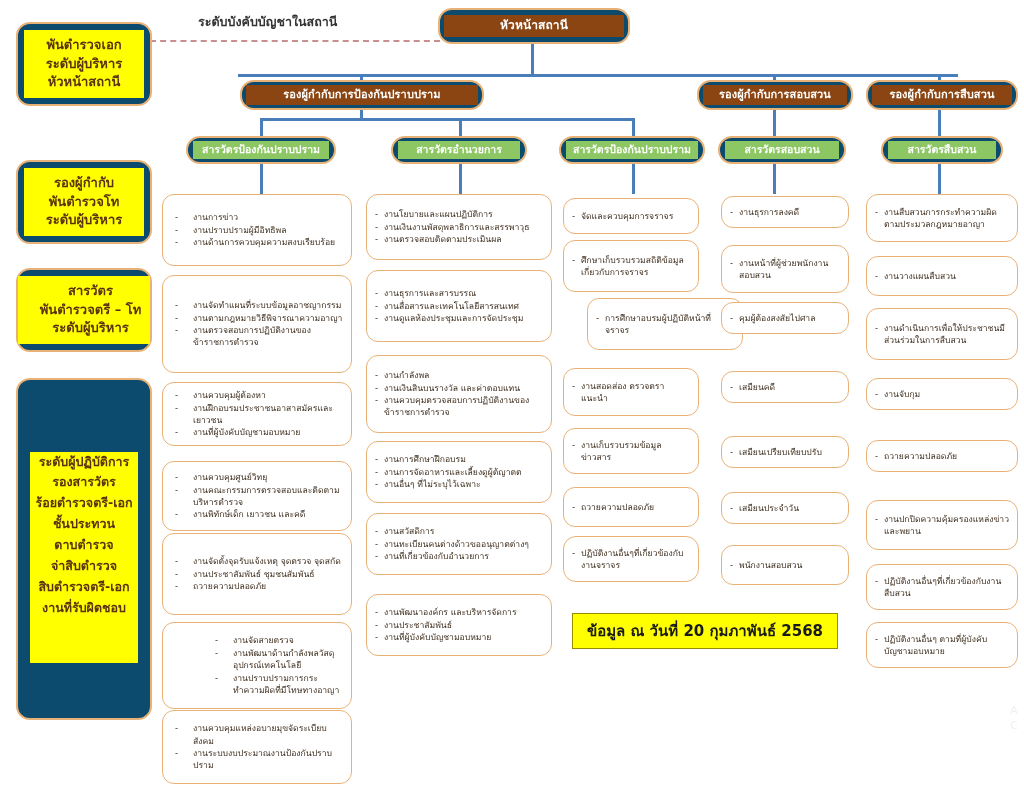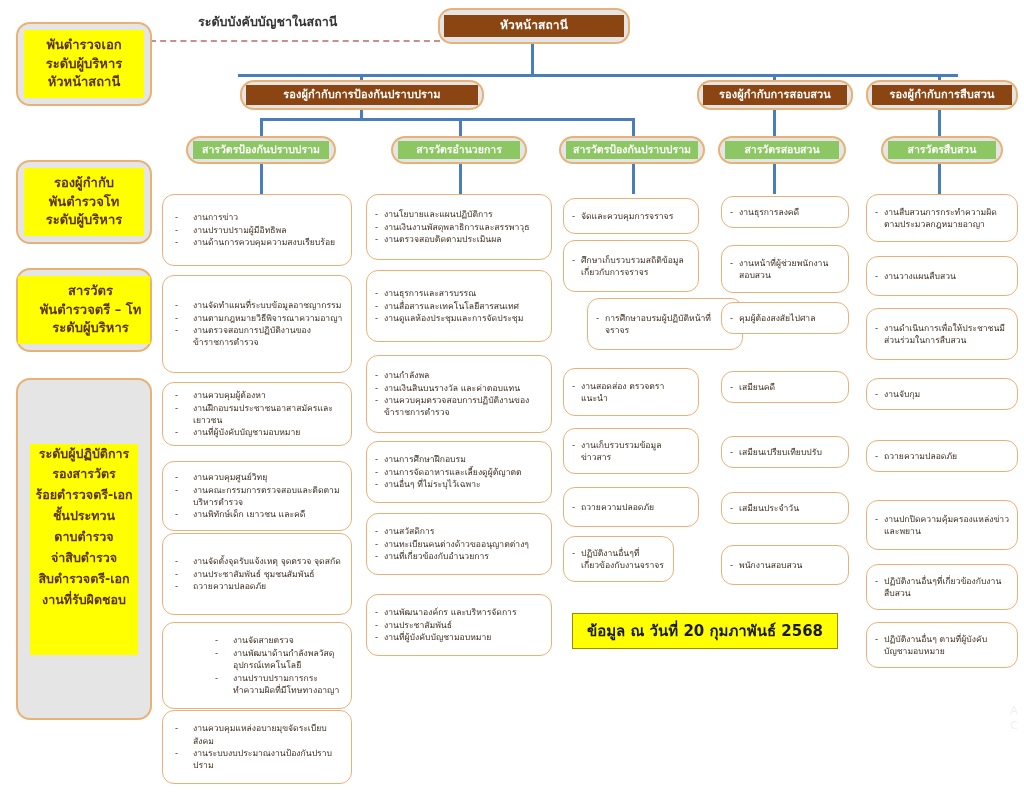--- a/index.html
+++ b/index.html
@@ -12,21 +12,21 @@
     position:relative;
   }
   #chart{position:relative;width:1024px;height:793px;}
 
   
   .shell{
     position:absolute;
     box-sizing:border-box;
     border:2px solid #e8b277;
     border-radius:14px;
-    background:#e5e5e5;
+    background:#0c4a6e;
     display:flex;
     align-items:center;
     justify-content:center;
   }
 
   
   .brownbar{
     background:#8a4513;
     color:#ffffff;
     font-weight:bold;
@@ -58,21 +58,21 @@
     text-align:center;
     font-weight:bold;
     line-height:1.45;
     width:calc(100% - 16px);
     padding:6px 2px;
     font-size:13px;
   }
   .ylist{
     display:flex;flex-direction:column;align-items:center;
     width:100%;height:100%;justify-content:center;gap:0px;
-    padding:6px 0;box-sizing:border-box;
+    padding:6px 0;box-sizing:border-box;margin-top:8px;
   }
   .ylist .yrow{
     background:#ffff00;color:#5a3210;font-weight:bold;
     font-size:12.5px;text-align:center;width:108px;padding:2px 0;
     line-height:1.35;
   }
   .ylist .ypad{background:#ffff00;width:108px;height:44px;}
 
   
   .task{
@@ -329,21 +329,21 @@
       <div class="task" style="left: 563px; top: 428px; width: 136px; height: 46px;">
         <ul>
           <li>งานเก็บรวบรวมข้อมูลข่าวสาร</li>
         </ul>
       </div>
       <div class="task" style="left: 563px; top: 487px; width: 136px; height: 40px;">
         <ul>
           <li>ถวายความปลอดภัย</li>
         </ul>
       </div>
-      <div class="task" style="left: 563px; top: 536px; width: 111px; height: 46px;">
+      <div class="task" style="left: 563px; top: 536px; width: 136px; height: 46px; border-radius: 13px;">
         <ul>
           <li>ปฏิบัติงานอื่นๆที่เกี่ยวข้องกับงานจราจร</li>
         </ul>
       </div>
       <div class="task" style="left: 721px; top: 196px; width: 128px; height: 32px;">
         <ul>
           <li>งานธุรการลงคดี</li>
         </ul>
       </div>
       <div class="task" style="left: 721px; top: 245px; width: 128px; height: 48px;">

